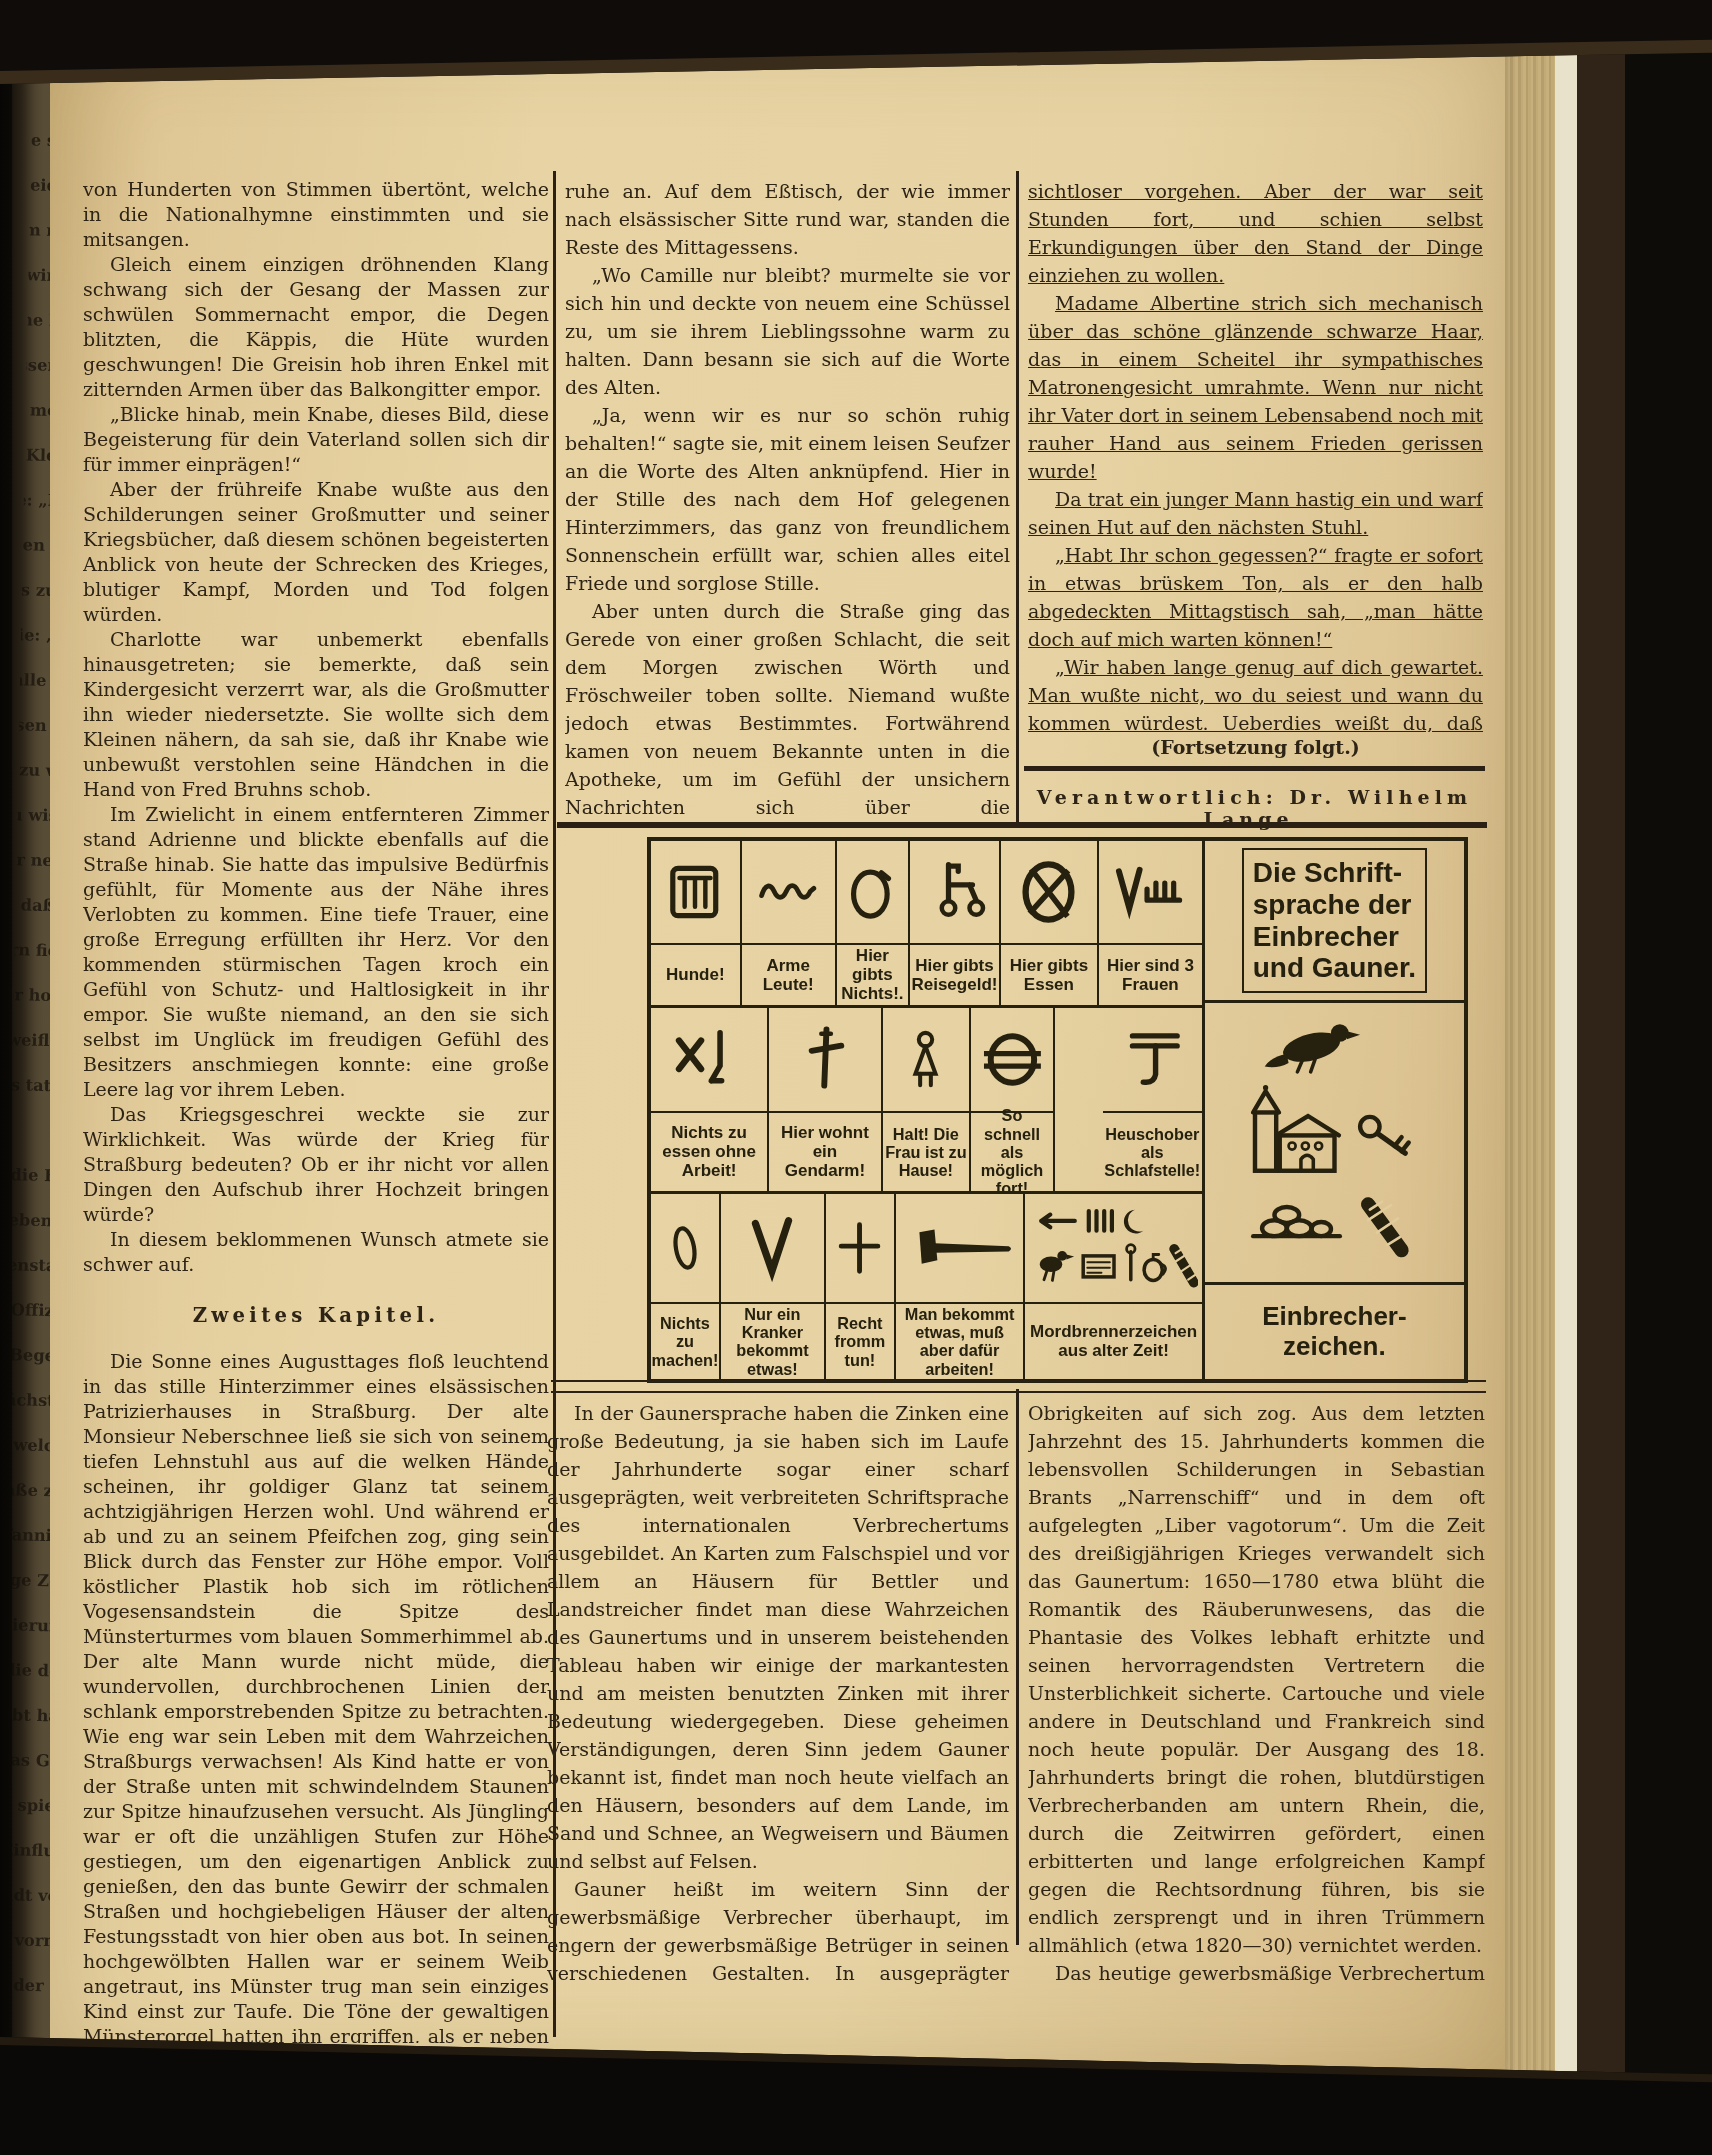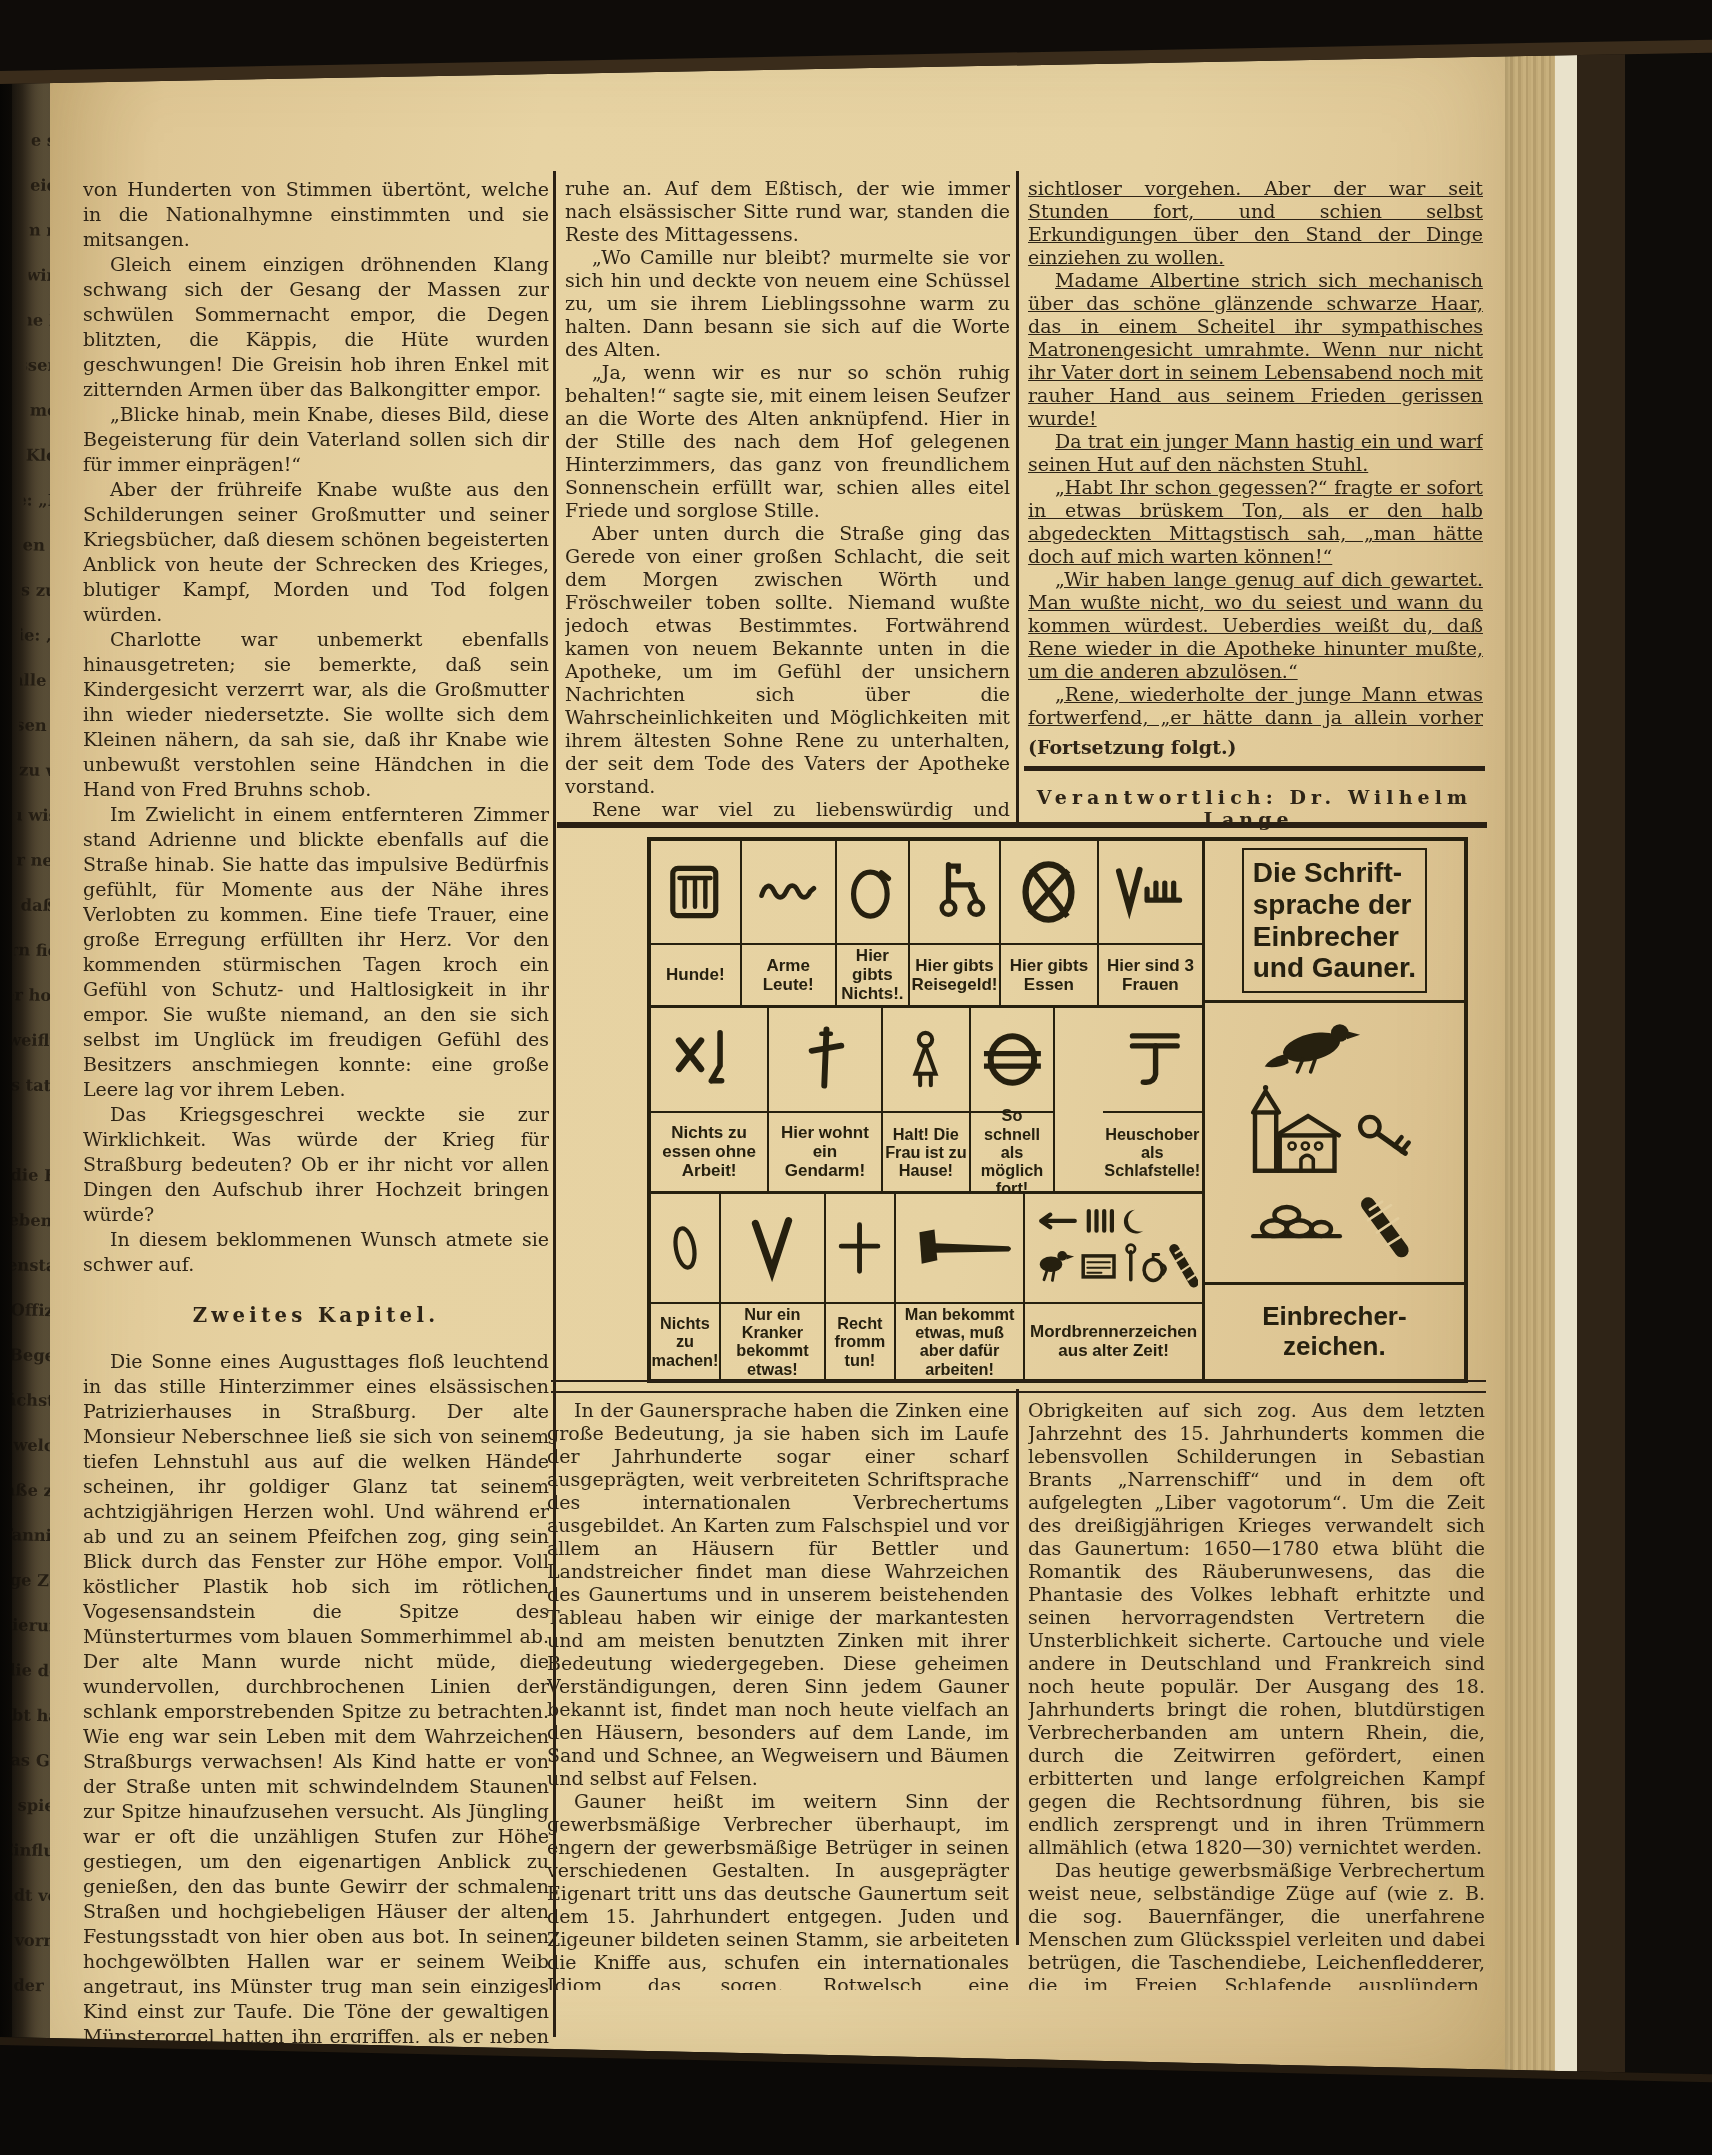--- a/index.html
+++ b/index.html
@@ -27,27 +27,27 @@
     background:linear-gradient(100deg,#cdb27c 0%,#dfc795 7%,#e7d3a3 28%,#e6d2a2 62%,#dcc391 86%,#d0b681 100%);
     box-shadow:-8.6px 0 19px rgba(0,0,0,.55), inset 0 0 103px rgba(120,90,40,.25);}
 
   
   .dark-top{left:-34px;top:-41px;width:1815px;height:96px;background:#0f0c09;z-index:8;
     transform:rotate(-1.05deg);border-bottom:13.7px solid #3a2c1b;}
   .dark-bottom{left:-34px;top:2056px;width:1815px;height:146px;background:#0b0907;z-index:8;
     transform:rotate(1.25deg);border-top:8.6px solid #241b10;}
 
   
-  .story{color:#2e2416;font-size:19px;line-height:23px;text-align:justify;overflow:hidden;}
+  .story{color:#2e2416;font-size:19px;line-height:28px;text-align:justify;overflow:hidden;}
   .story p{margin:0;}
   .story p.ind{text-indent:27px;}
   .col1{line-height:25px;}
   .chapter{text-align:center;font-weight:bold;letter-spacing:4.3px;font-size:19.7px;
     margin:26px 0 20.5px 0 !important;text-indent:0 !important;}
-  .cont{font-weight:bold;font-size:19px;color:#2e2416;}
+  .cont{font-weight:bold;text-align:center;font-size:19px;color:#2e2416;}
   .imprint{font-weight:bold;text-align:center;font-size:19px;letter-spacing:5.1px;color:#2e2416;}
 
   .vrule{width:2.6px;background:#2a2014;}
   .hrule{height:5.1px;background:#2a2014;}
   .hrule.dbl{height:8.6px;background:transparent;border-top:2.6px solid #2a2014;border-bottom:2.6px solid #2a2014;}
 
   
   .ztable{left:597px;top:818px;width:813px;height:538px;border:4.3px solid #26200f;display:flex;color:#26200f;}
   .zleft{width:68%;display:flex;flex-direction:column;}
   .band{display:flex;border-bottom:3.4px solid #26200f;}

